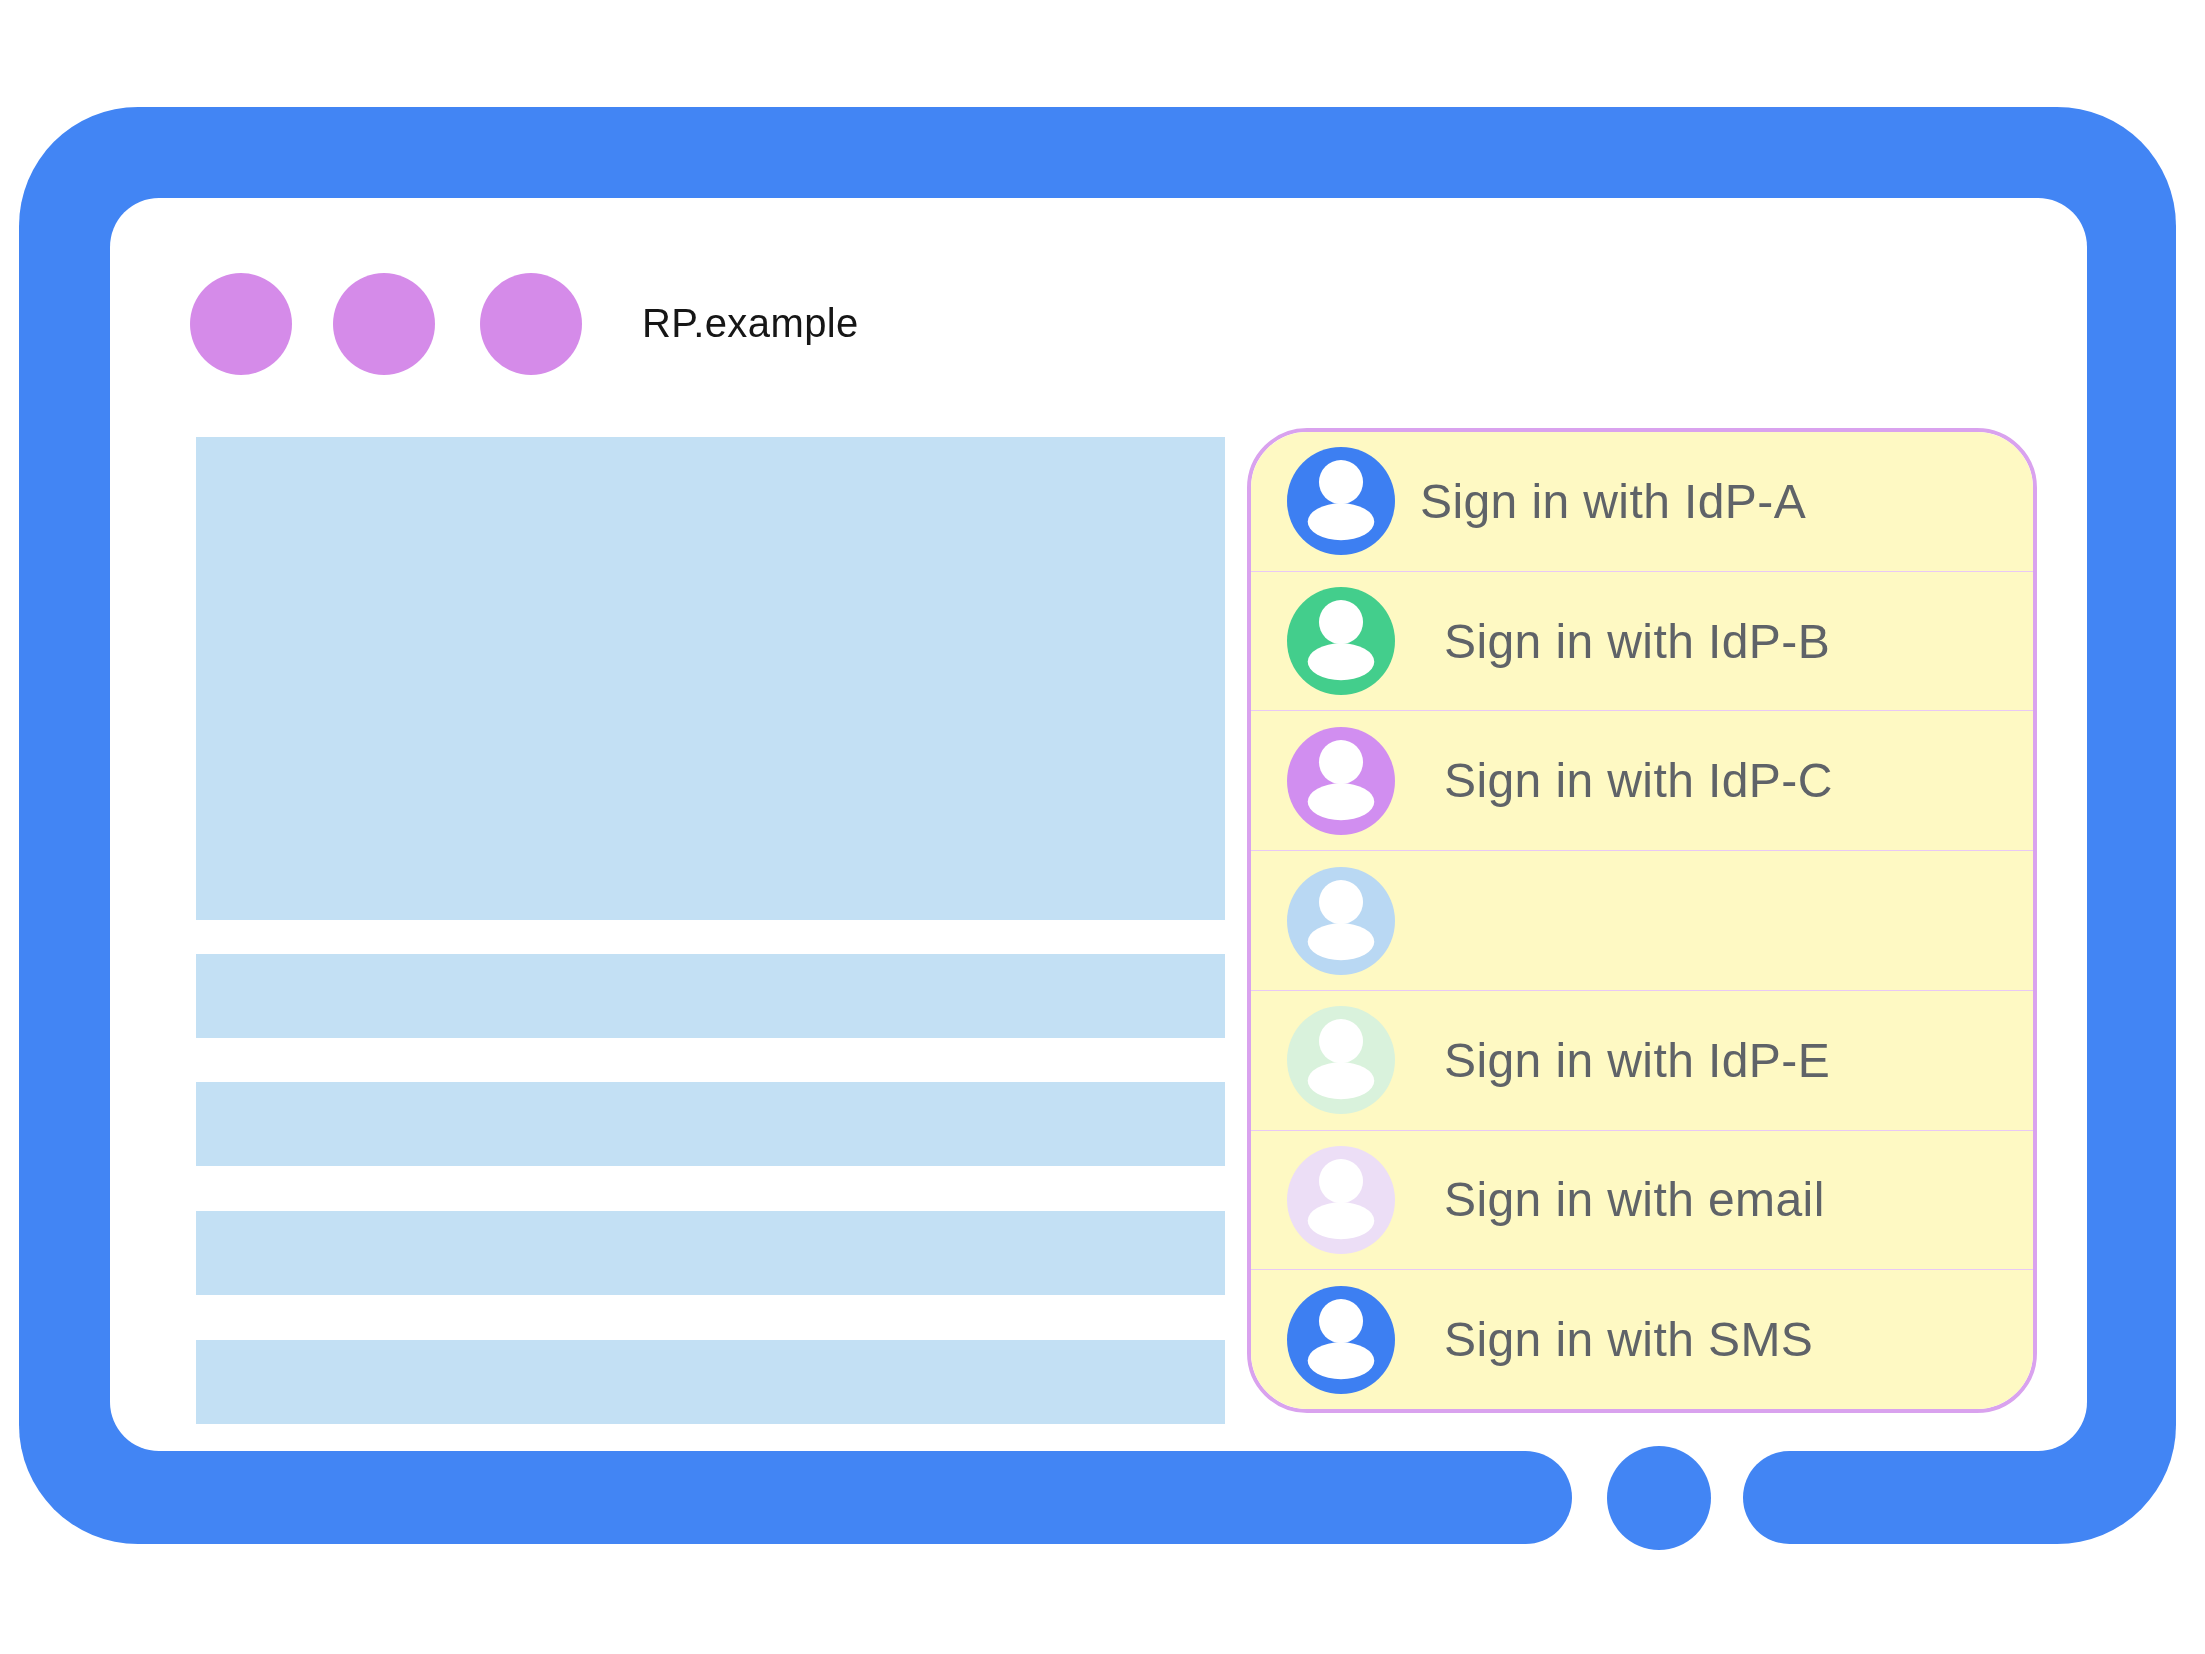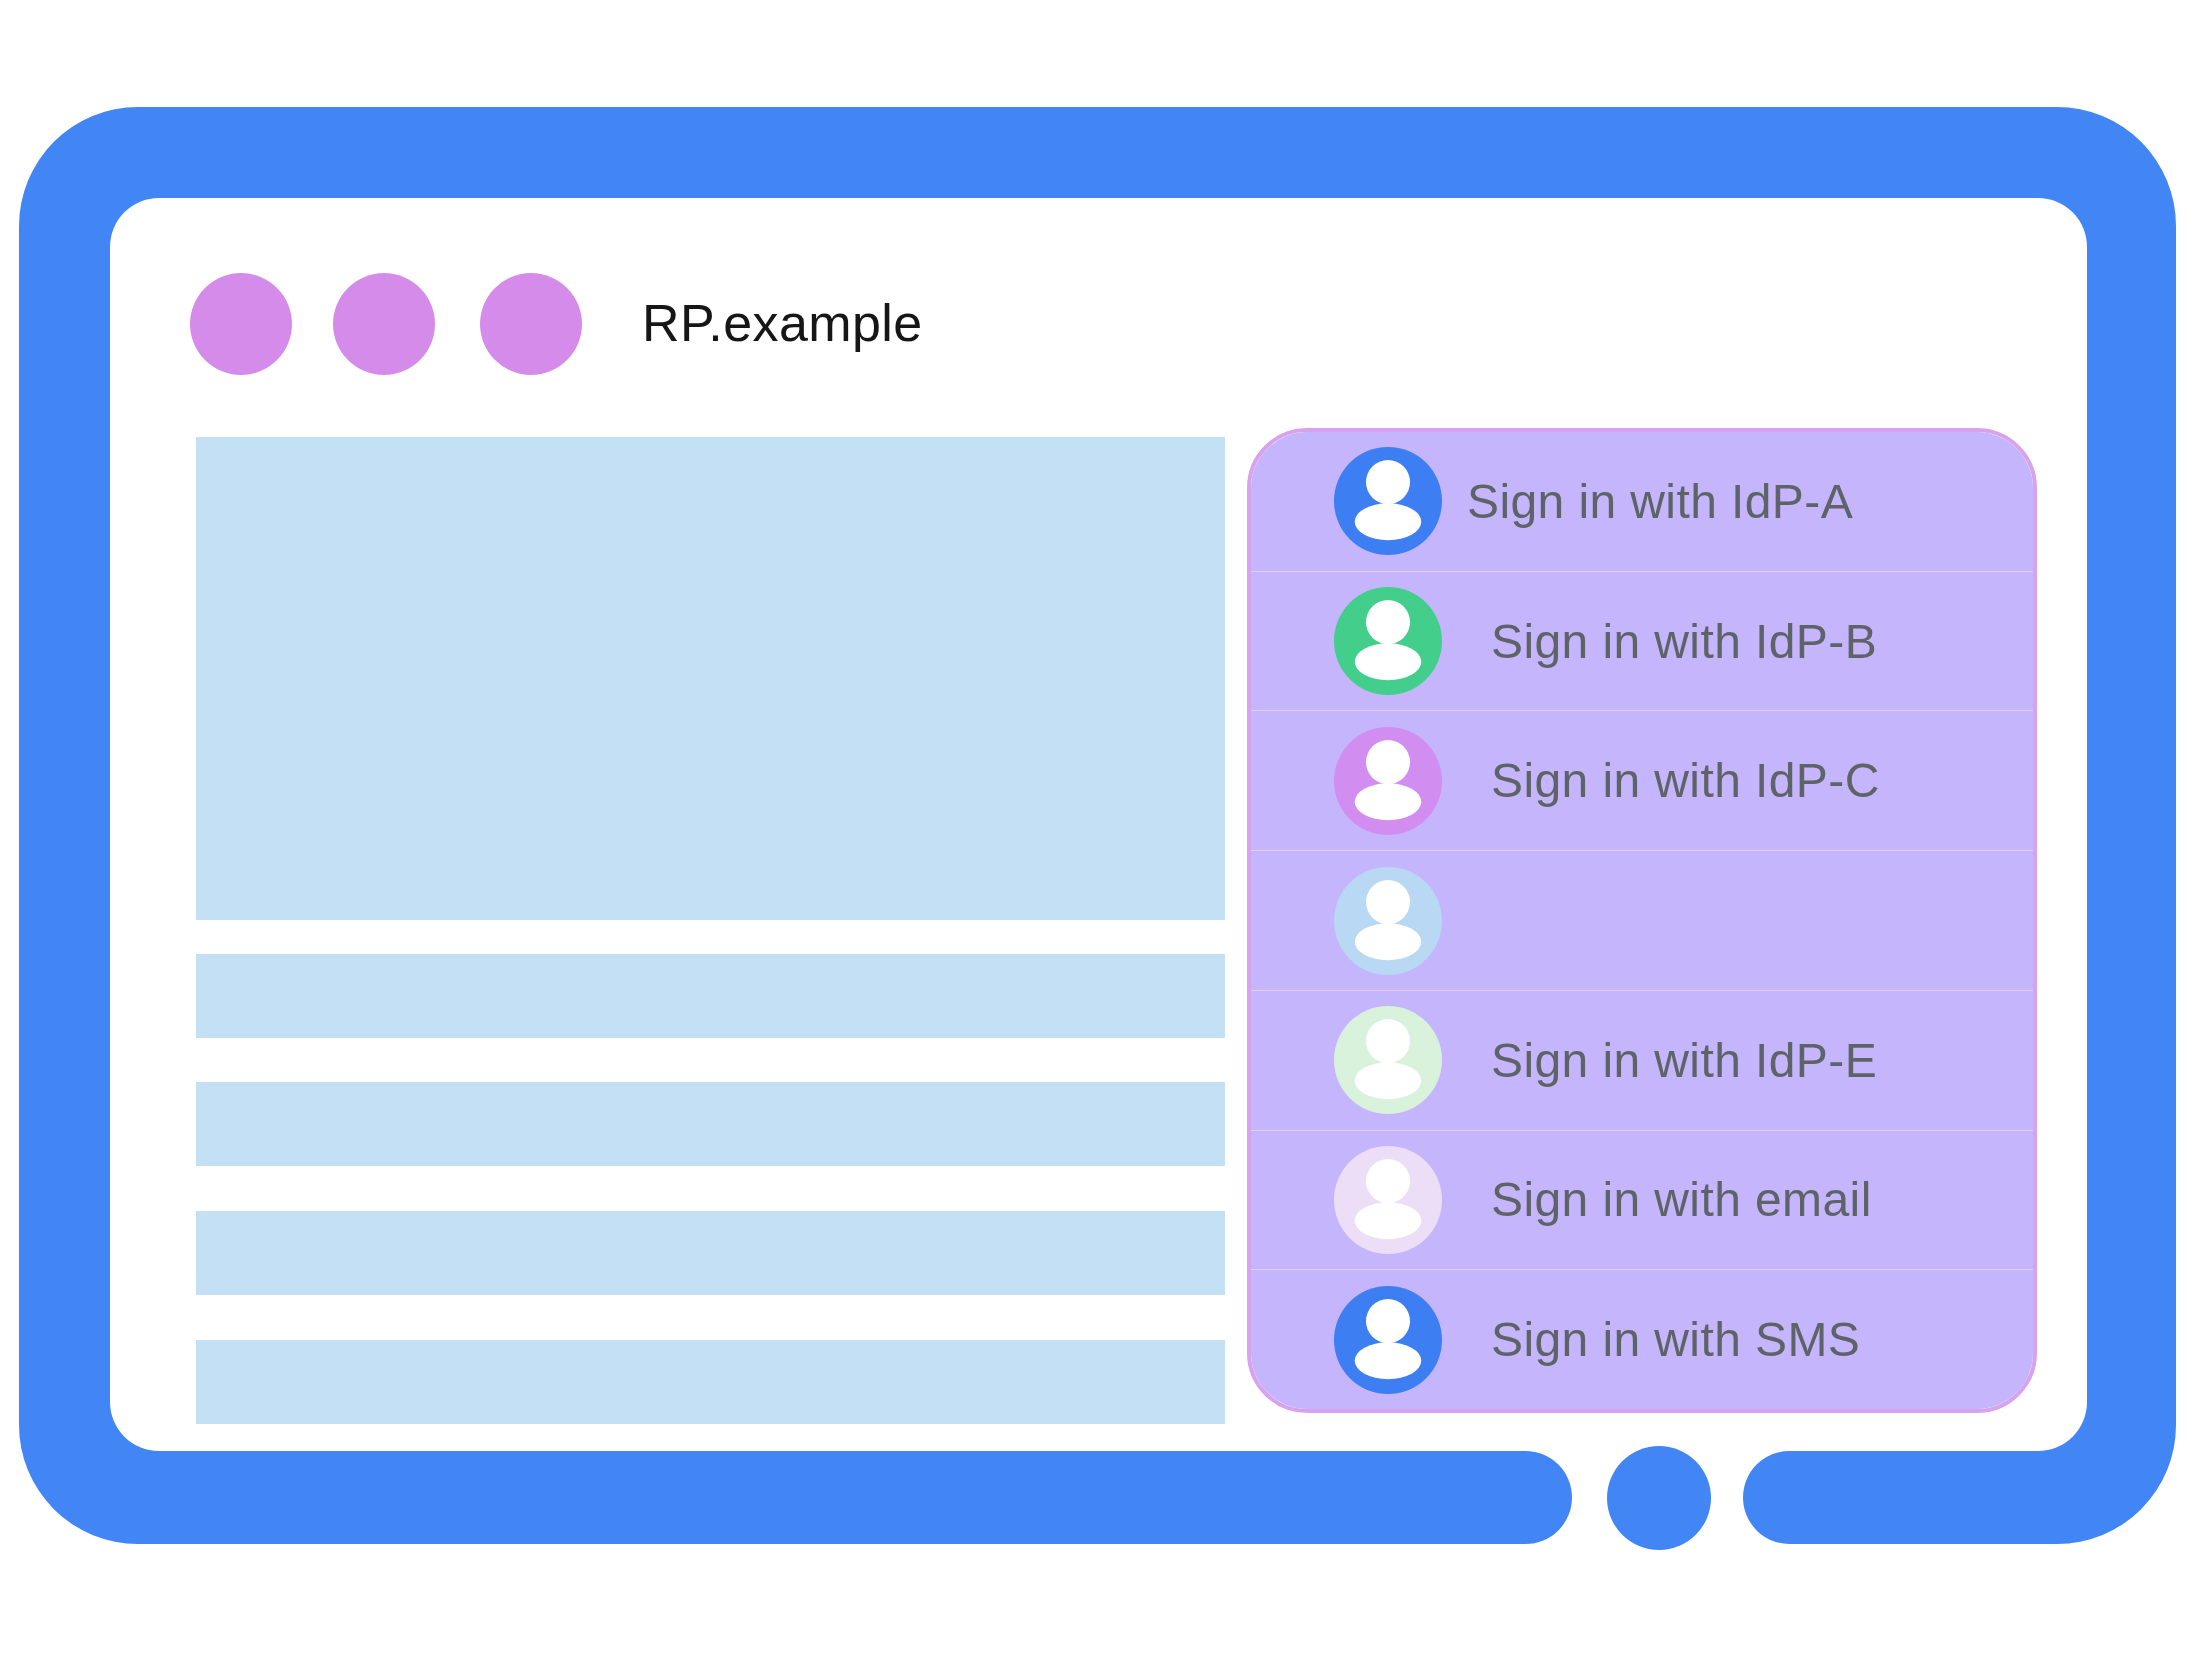--- a/index.html
+++ b/index.html
@@ -66,21 +66,21 @@
     border-radius: 50%;
     background: var(--dot-purple);
   }
   .dot-1 { left: 190px; }
   .dot-2 { left: 333px; }
   .dot-3 { left: 480px; }
   .page-title {
     position: absolute;
     left: 642px; top: 291px;
     height: 65px; line-height: 65px;
-    font-size: 52px;
+    font-size: 40px;
     color: var(--title-black);
     letter-spacing: 0.4px;
     white-space: nowrap;
   }
 
   
   .hero-block {
     position: absolute;
     left: 196px; top: 437px;
     width: 1029px; height: 483px;
@@ -107,23 +107,23 @@
     border-radius: 60px;
     box-sizing: border-box;
     display: flex;
     flex-direction: column;
     overflow: hidden;
   }
   .signin-row {
     flex: 1 1 0;
     display: flex;
     align-items: center;
-    padding-left: 83px;
+    padding-left: 36px;
     cursor: pointer;
-    background: #c4b5fd;
+    background: #fef9c3;
     text-align: right;
   }
   .signin-row + .signin-row {
     border-top: 1.8px solid var(--divider-purple);
     gap: 24px;
   }
   .avatar {
     width: 108px; height: 108px;
     flex: 0 0 auto;
     display: block;

